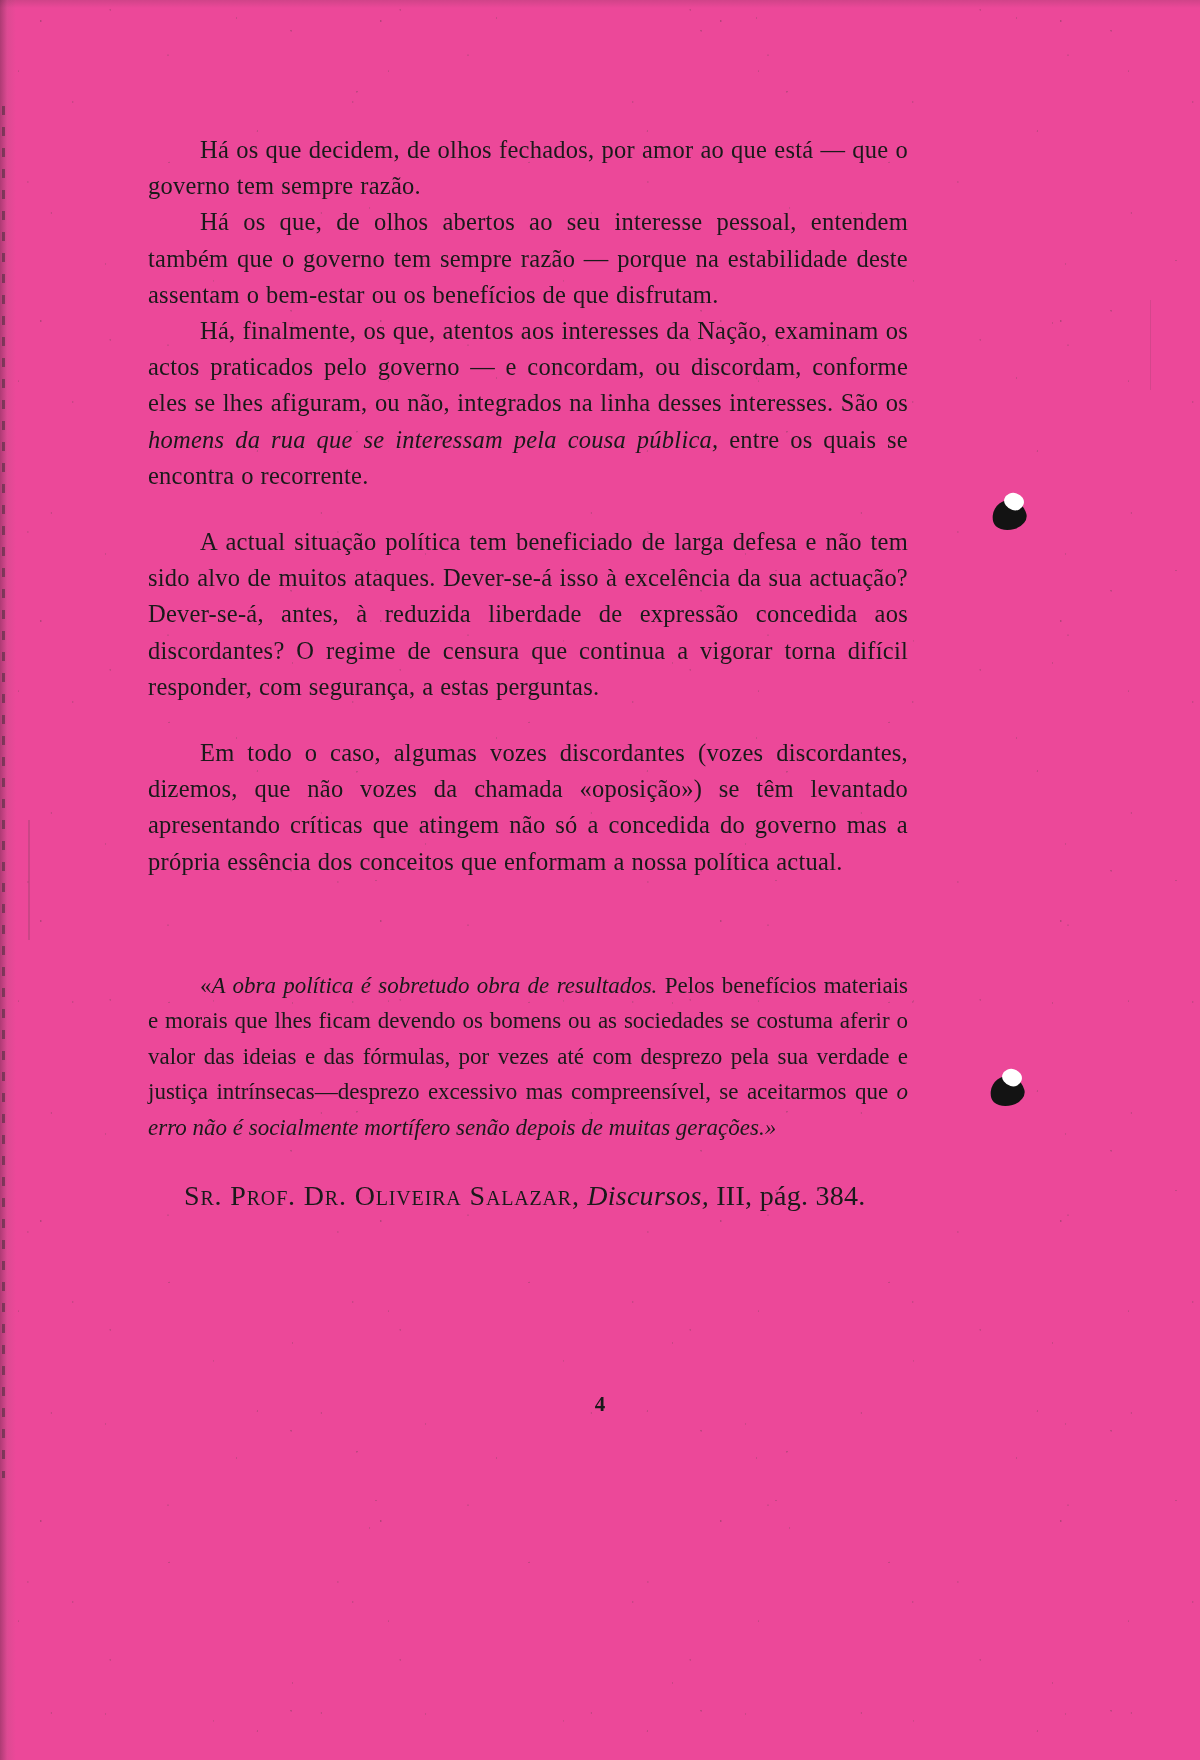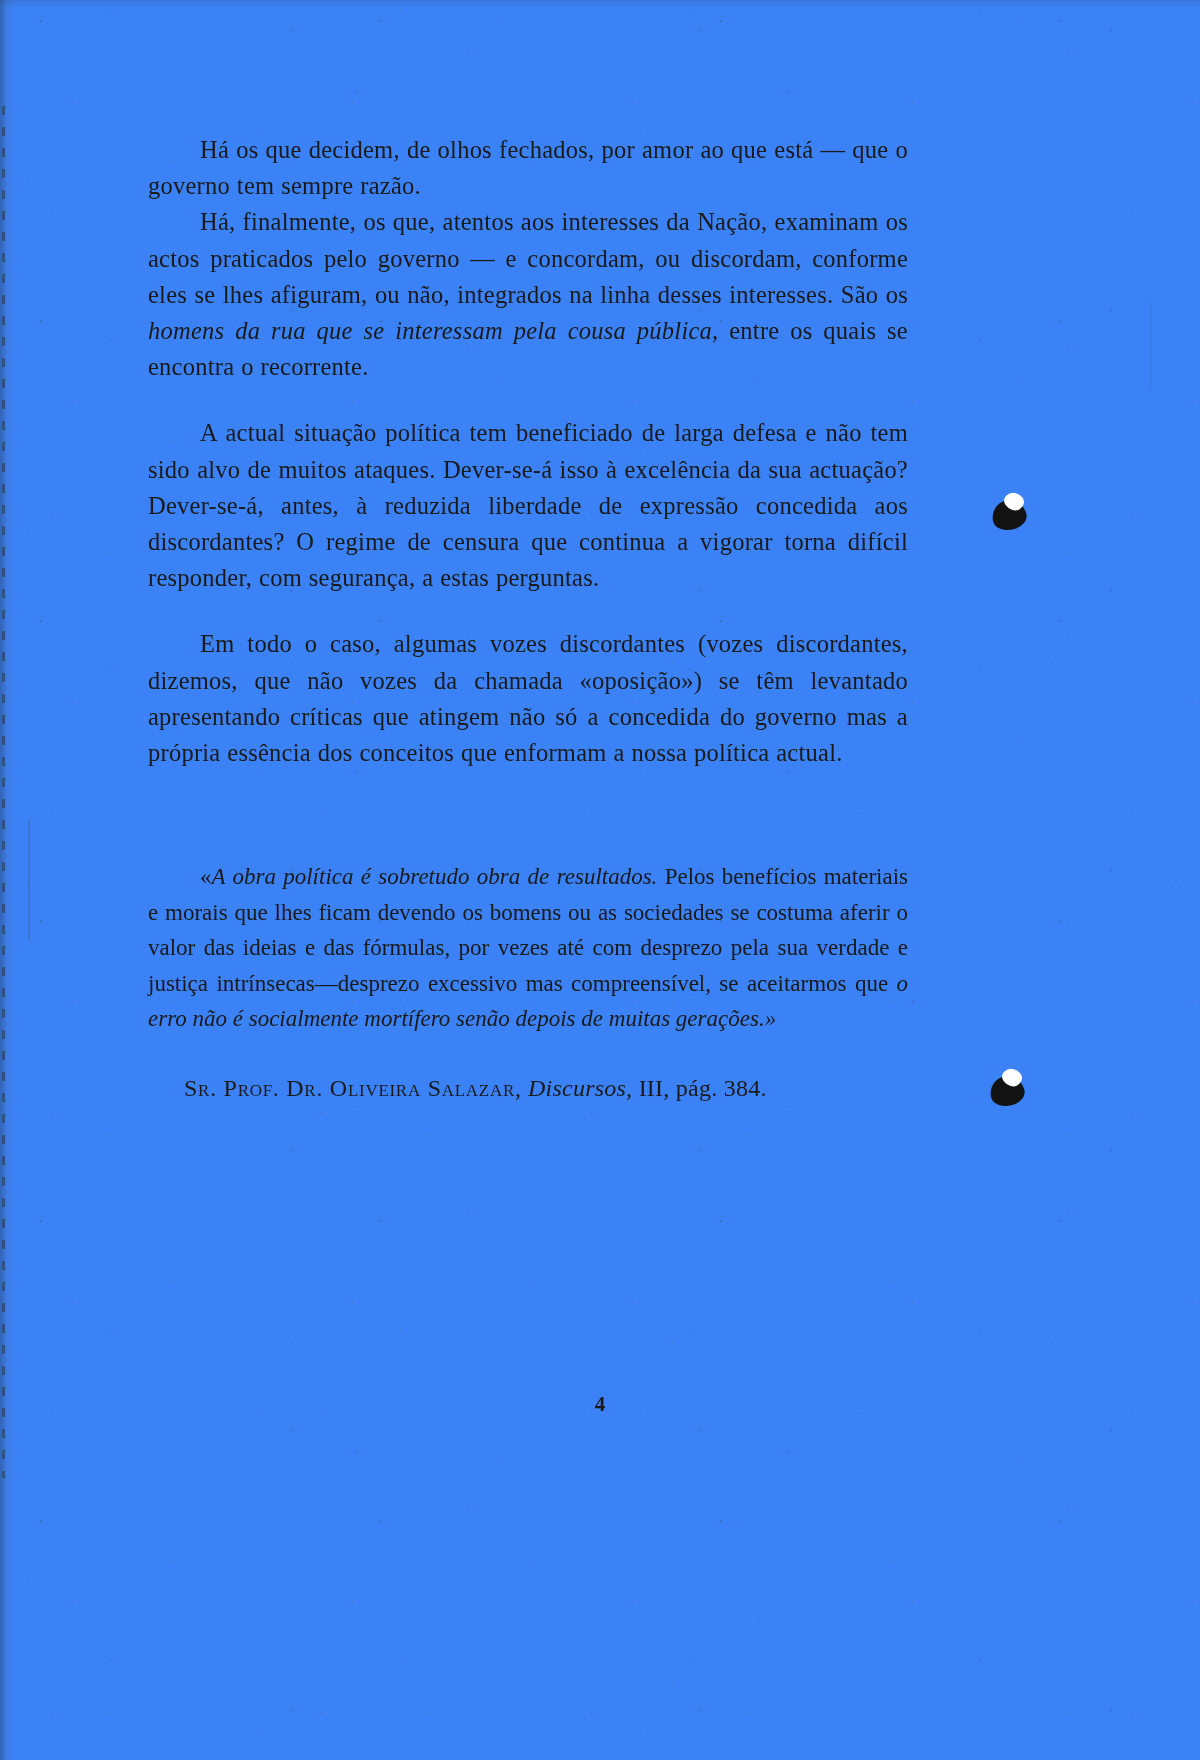--- a/index.html
+++ b/index.html
@@ -13,21 +13,21 @@
     font-family: "Liberation Serif", "DejaVu Serif", serif;
     color: #1a1a1a;
     position: relative;
     overflow: hidden;
   }
 
   
   .page {
     position: absolute;
     inset: 0;
-    background: #3b82f6;
+    background: #ec4899;
   }
   .page-noise {
     position: absolute;
     inset: 0;
     pointer-events: none;
     opacity: .55;
     background-image:
       radial-gradient(circle at 12% 7%, rgba(60,60,60,.55) .7px, transparent 1px),
       radial-gradient(circle at 38% 3%, rgba(60,60,60,.40) .6px, transparent 1px),
       radial-gradient(circle at 71% 11%, rgba(60,60,60,.45) .7px, transparent 1px),
@@ -112,21 +112,21 @@
   p.quote {
     margin: 0;
     font-size: 23px;
     line-height: 35.5px;
     text-align: justify;
     text-indent: 52px;
   }
 
   .attribution {
     margin: 0;
-    font-size: 24px;
+    font-size: 28px;
     line-height: 34px;
     padding-left: 36px;
     letter-spacing: .01em;
   }
   .smallcaps {
     font-variant: small-caps;
     letter-spacing: .03em;
   }
 
   .page-number {
@@ -178,20 +178,23 @@
 
   <div class="hairline" style="left:28px;top:820px;width:2px;height:120px;opacity:.5;"></div>
   <div class="hairline" style="left:1150px;top:300px;width:1px;height:90px;opacity:.35;"></div>
 
   <div class="content">
 
     <p class="para">
       <span>Há os que decidem, de olhos fechados, por amor ao que está — que o governo tem sempre razão.</span>
     </p>
 
+    <p class="para">
+      <span>Há os que, de olhos abertos ao seu interesse pessoal, entendem também que o governo tem sempre razão — porque na estabilidade deste assentam o bem-estar ou os benefícios de que disfrutam.</span>
+    </p>
 
     <p class="para">
       <span>Há, finalmente, os que, atentos aos interesses da Nação, examinam os actos praticados pelo governo — e concordam, ou discordam, conforme eles se lhes afiguram, ou não, integrados na linha desses interesses. São os </span><i>homens da rua que se interessam pela cousa pública,</i><span> entre os quais se encontra o recorrente.</span>
     </p>
 
     <div class="blk-gap"></div>
 
     <p class="para">
       <span>A actual situação política tem beneficiado de larga defesa e não tem sido alvo de muitos ataques. Dever-se-á isso à excelência da sua actuação? Dever-se-á, antes, à reduzida liberdade de expressão concedida aos discordantes? O regime de censura que continua a vigorar torna difícil responder, com segurança, a estas perguntas.</span>
     </p>

